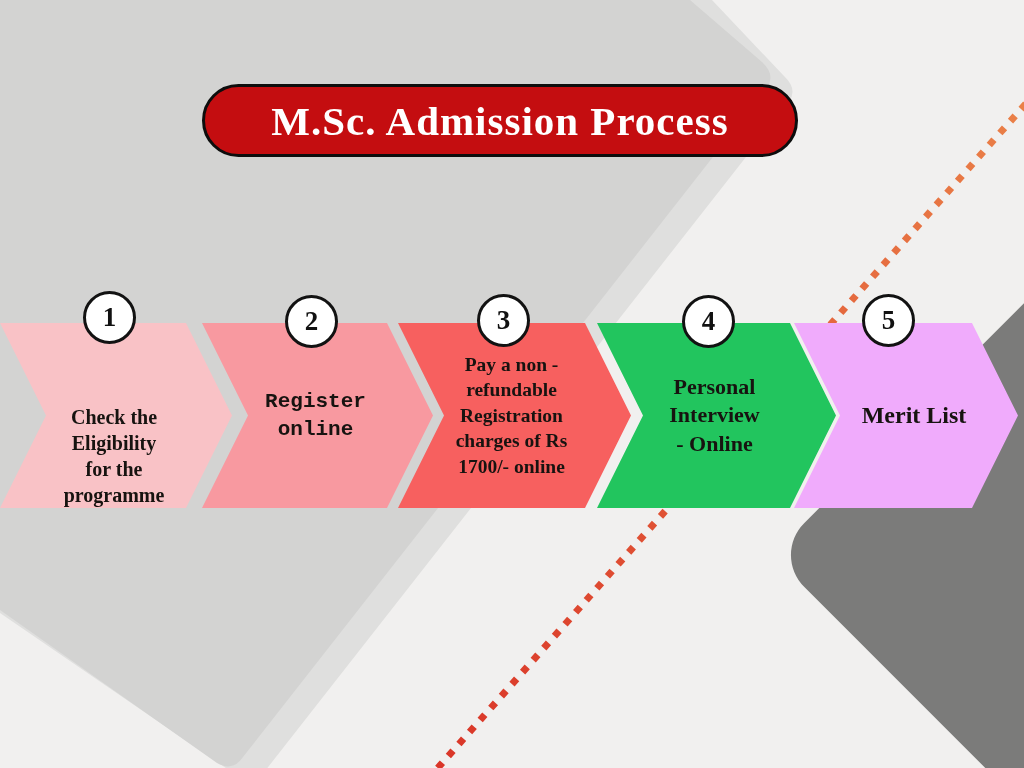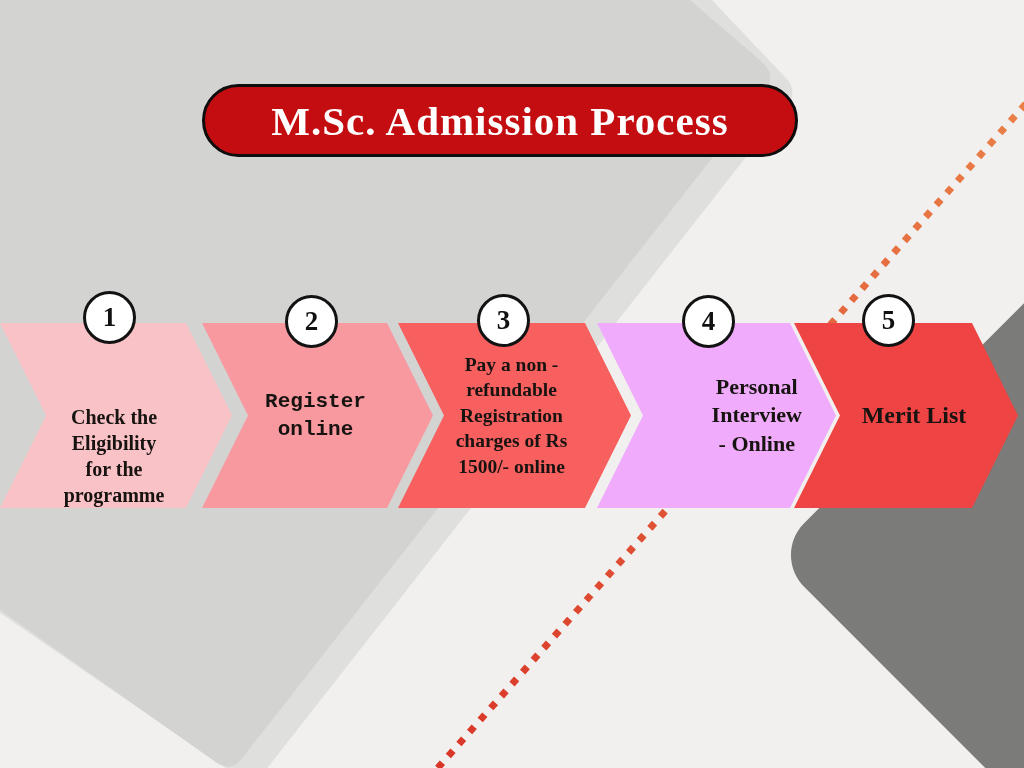--- a/index.html
+++ b/index.html
@@ -83,28 +83,28 @@
   </div>
   <div class="step s2" style="background-color: rgb(248, 153, 160);">
     <span class="lbl">Register
 online</span>
   </div>
   <div class="step s3" style="background-color: rgb(247, 96, 95);">
     <span class="lbl">Pay a non -
 refundable
 Registration
 charges of Rs
-1500/- online</span>
+1700/- online</span>
   </div>
-  <div class="step s4" style="background-color: #f0abfc; justify-content: flex-end;">
+  <div class="step s4" style="background-color: #22c55e;">
     <span class="lbl">Personal
 Interview
 - Online</span>
   </div>
-  <div class="step s5" style="background-color: #ef4444; font-family: Liberation Serif, serif;">
+  <div class="step s5" style="background-color: #f0abfc; font-family: Liberation Serif, serif;">
     <span class="lbl">Merit List</span>
   </div>
 
   <div class="num n1">1</div>
   <div class="num n2">2</div>
   <div class="num n3">3</div>
   <div class="num n4">4</div>
   <div class="num n5">5</div>
 
 </div>

